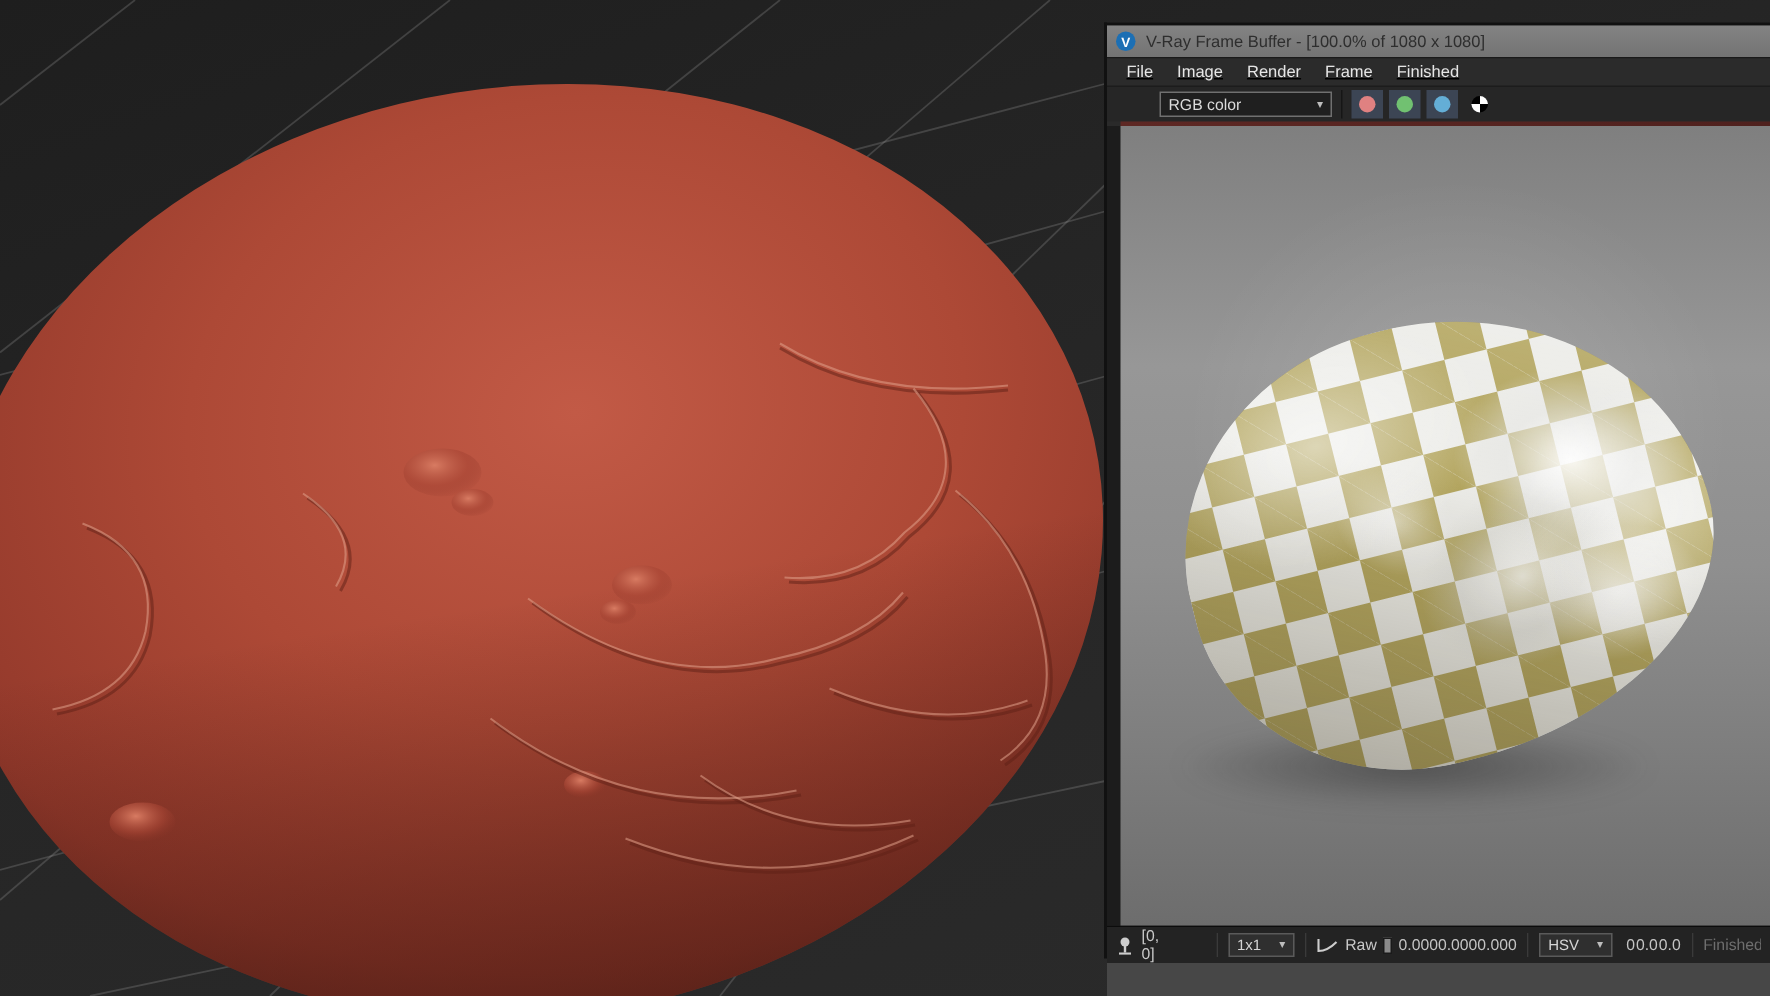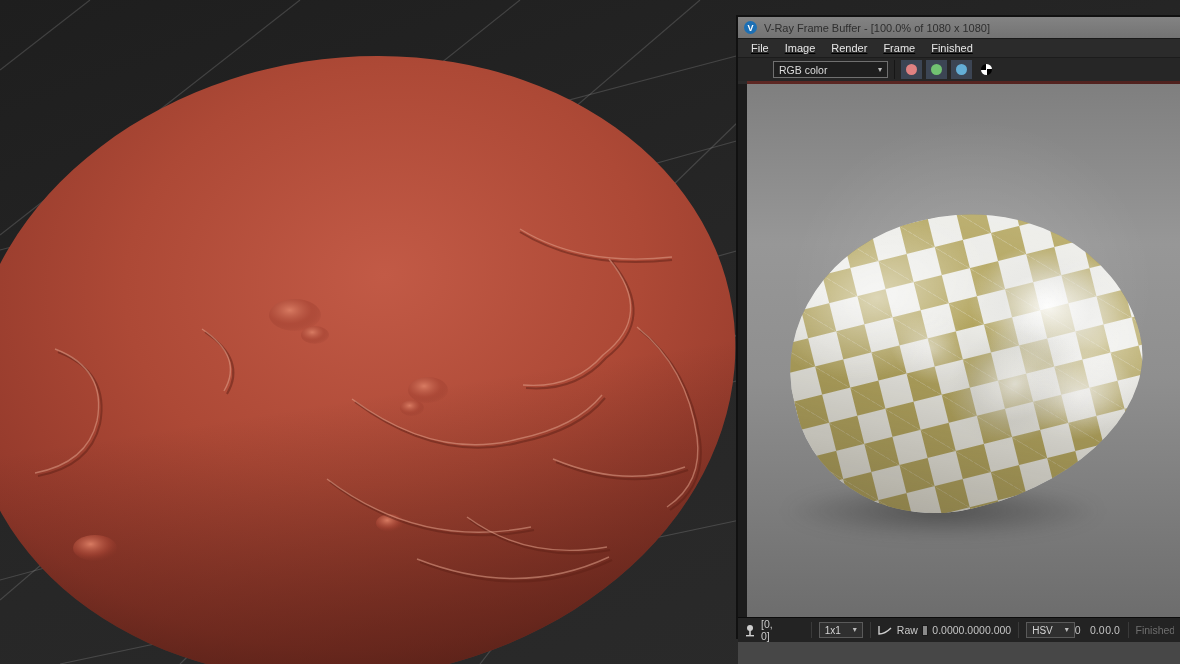--- a/index.html
+++ b/index.html
@@ -68,21 +68,21 @@
   .foil.f3 { left:62%; top:55%; width:34%; height:32%;
     background:radial-gradient(closest-side, rgba(255,255,255,0.8), rgba(255,255,255,0) 95%); }
   .foil.f4 { left:28%; top:30%; width:26%; height:26%; transform:rotate(40deg);
     background:radial-gradient(closest-side, rgba(255,255,255,0.55), rgba(255,255,255,0) 90%); }
 
   .vfb-statusbar { height:16px; background:#232323; border-top:1px solid #0c0c0c;
     display:flex; align-items:center; padding:12px 6px; font-size:10.5px; color:#c9c9c9; }
   .sb-sep { width:1px; height:16px; background:#121212; border-right:1px solid #3a3a3a; margin:0 7px; }
   .sb-box { height:16px; background:#2f2f2f; border:1px solid #5a5a5a; display:flex;
     align-items:center; gap:12px; padding:0 5px; font-size:10px; color:#d5d5d5; }
-  .sb-num { width:34px; color:#c4c4c4; }
+  .sb-num { width:34px; text-align:right; color:#c4c4c4; }
   .sb-swatch { width:12px; height:11px; background:#8a8a8a; border:1px solid #1a1a1a; margin:0 4px; }
   .sb-finished { color:#6e6e6e; white-space:nowrap; overflow:hidden; }
   .sb-icon { display:flex; align-items:center; margin-right:5px; }
 
   .vfb-footer { height:25px; background:#474747; }
 </style>
 </head>
 <body>
 
 <div class="viewport">

